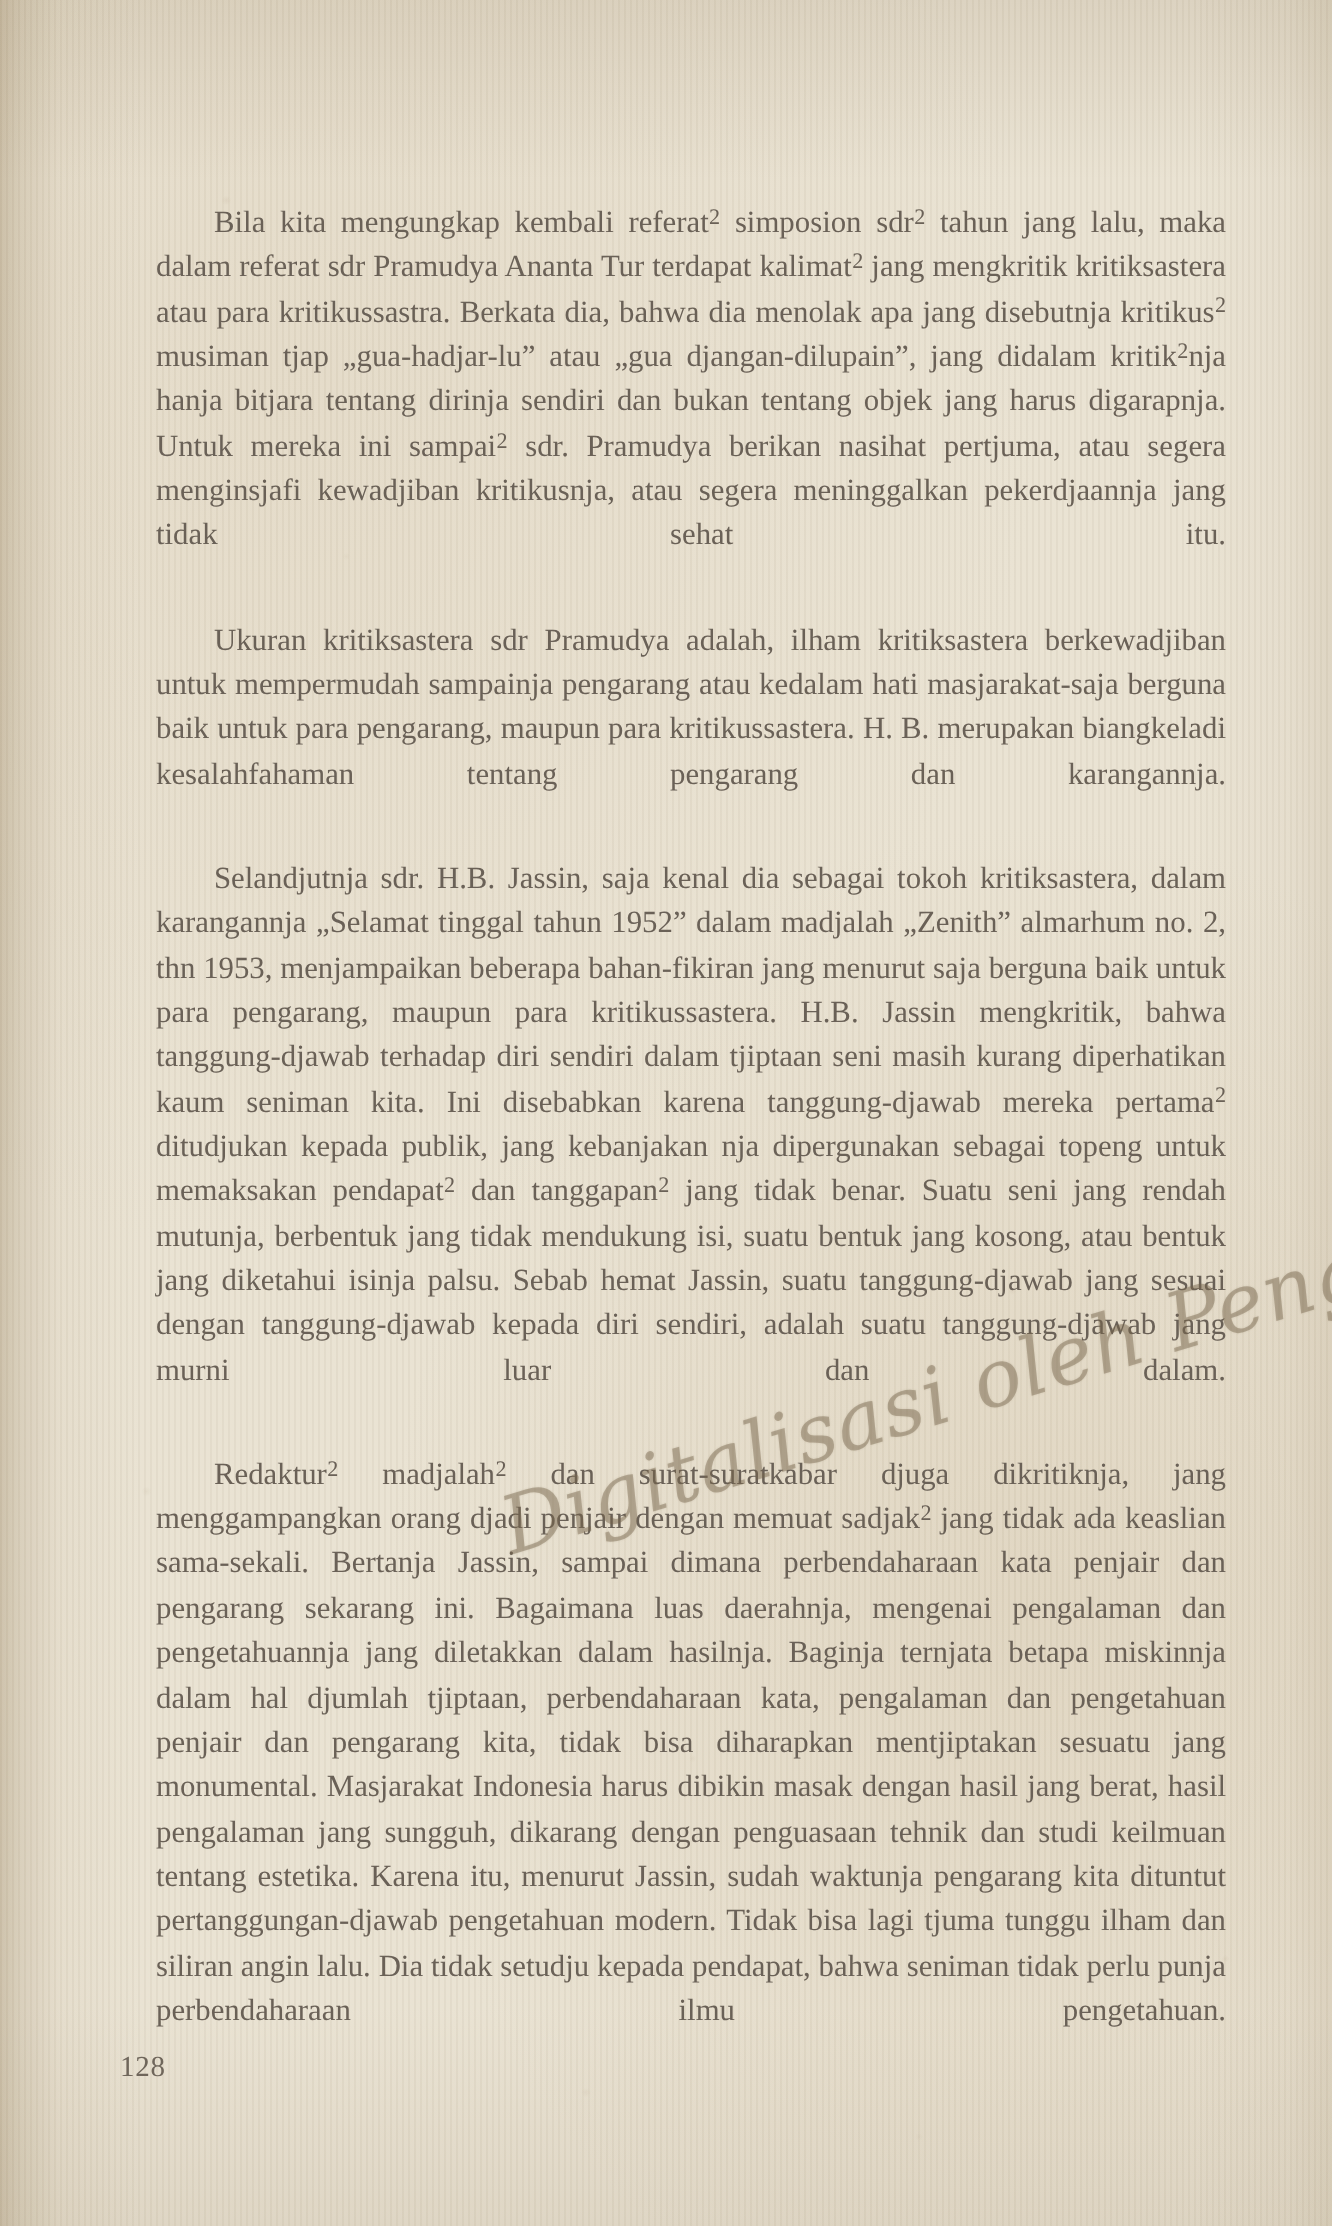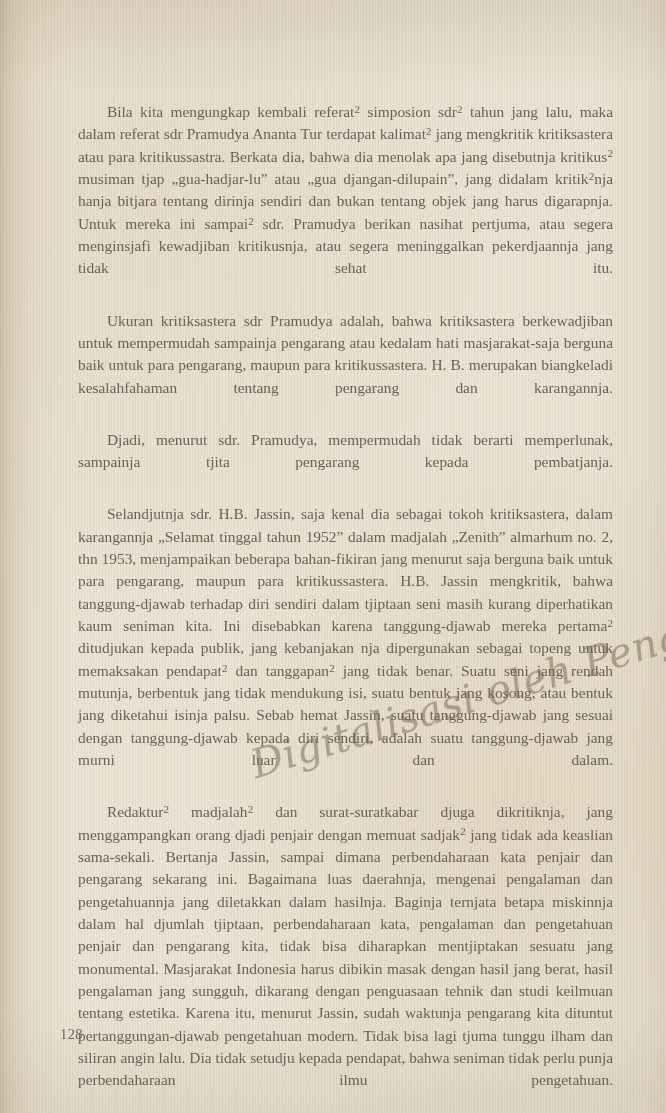--- a/index.html
+++ b/index.html
@@ -124,22 +124,21 @@
 </style>
 </head>
 <body>
 
 <div id="page">
 
   <div id="grain"></div>
 
   <div id="textblock">
     <p class="para">Bila kita mengungkap kembali referat<sup class="sq">2</sup> simposion sdr<sup class="sq">2</sup> tahun jang lalu, maka dalam referat sdr Pramudya Ananta Tur terdapat kalimat<sup class="sq">2</sup> jang mengkritik kritiksastera atau para kritikussastra. Berkata dia, bahwa dia menolak apa jang disebutnja kritikus<sup class="sq">2</sup> musiman tjap „gua-hadjar-lu” atau „gua djangan-dilupain”, jang didalam kritik<sup class="sq">2</sup>nja hanja bitjara tentang dirinja sendiri dan bukan tentang objek jang harus digarapnja. Untuk mereka ini sampai<sup class="sq">2</sup> sdr. Pramudya berikan nasihat pertjuma, atau segera menginsjafi kewadjiban kritikusnja, atau segera meninggalkan pekerdjaannja jang tidak sehat itu.</p>
-    <p class="para">Ukuran kritiksastera sdr Pramudya adalah, bahwa kritiksastera berkewadjiban untuk mempermudah sampainja pengarang atau kedalam hati masjarakat-saja berguna baik untuk para pengarang, maupun para kritikussastera. H. B. merupakan biangkeladi kesalahfahaman tentang pengarang dan karangannja.</p>
-    <p class="para">Djadi, menurut sdr. Pramudya, mempermudah tidak berarti memperlunak, sampainja tjita pengarang kepada pembatjanja.</p>
+    <p class="para">Ukuran kritiksastera sdr Pramudya adalah, ilham kritiksastera berkewadjiban untuk mempermudah sampainja pengarang atau kedalam hati masjarakat-saja berguna baik untuk para pengarang, maupun para kritikussastera. H. B. merupakan biangkeladi kesalahfahaman tentang pengarang dan karangannja.</p>
     <p class="para">Selandjutnja sdr. H.B. Jassin, saja kenal dia sebagai tokoh kritiksastera, dalam karangannja „Selamat tinggal tahun 1952” dalam madjalah „Zenith” almarhum no. 2, thn 1953, menjampaikan beberapa bahan-fikiran jang menurut saja berguna baik untuk para pengarang, maupun para kritikussastera. H.B. Jassin mengkritik, bahwa tanggung-djawab terhadap diri sendiri dalam tjiptaan seni masih kurang diperhatikan kaum seniman kita. Ini disebabkan karena tanggung-djawab mereka pertama<sup class="sq">2</sup> ditudjukan kepada publik, jang kebanjakan nja dipergunakan sebagai topeng untuk memaksakan pendapat<sup class="sq">2</sup> dan tanggapan<sup class="sq">2</sup> jang tidak benar. Suatu seni jang rendah mutunja, berbentuk jang tidak mendukung isi, suatu bentuk jang kosong, atau bentuk jang diketahui isinja palsu. Sebab hemat Jassin, suatu tanggung-djawab jang sesuai dengan tanggung-djawab kepada diri sendiri, adalah suatu tanggung-djawab jang murni luar dan dalam.</p>
     <p class="para">Redaktur<sup class="sq">2</sup> madjalah<sup class="sq">2</sup> dan surat-suratkabar djuga dikritiknja, jang menggampangkan orang djadi penjair dengan memuat sadjak<sup class="sq">2</sup> jang tidak ada keaslian sama-sekali. Bertanja Jassin, sampai dimana perbendaharaan kata penjair dan pengarang sekarang ini. Bagaimana luas daerahnja, mengenai pengalaman dan pengetahuannja jang diletakkan dalam hasilnja. Baginja ternjata betapa miskinnja dalam hal djumlah tjiptaan, perbendaharaan kata, pengalaman dan pengetahuan penjair dan pengarang kita, tidak bisa diharapkan mentjiptakan sesuatu jang monumental. Masjarakat Indonesia harus dibikin masak dengan hasil jang berat, hasil pengalaman jang sungguh, dikarang dengan penguasaan tehnik dan studi keilmuan tentang estetika. Karena itu, menurut Jassin, sudah waktunja pengarang kita dituntut pertanggungan-djawab pengetahuan modern. Tidak bisa lagi tjuma tunggu ilham dan siliran angin lalu. Dia tidak setudju kepada pendapat, bahwa seniman tidak perlu punja perbendaharaan ilmu pengetahuan.</p>
   </div>
 
   <div id="watermark">Digitalisasi oleh Penggiat Buku</div>
 
   <div id="folio">128</div>
 
 </div>
 

